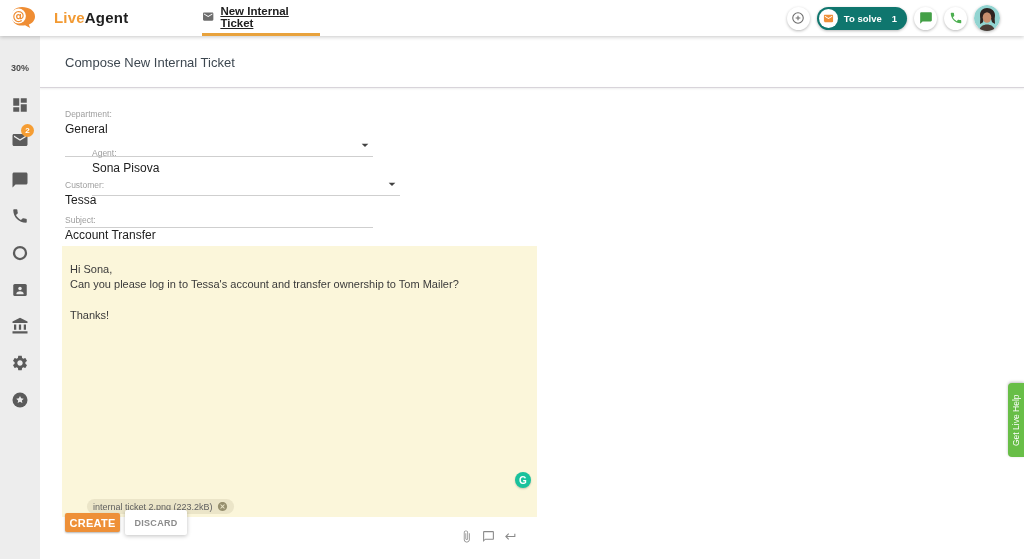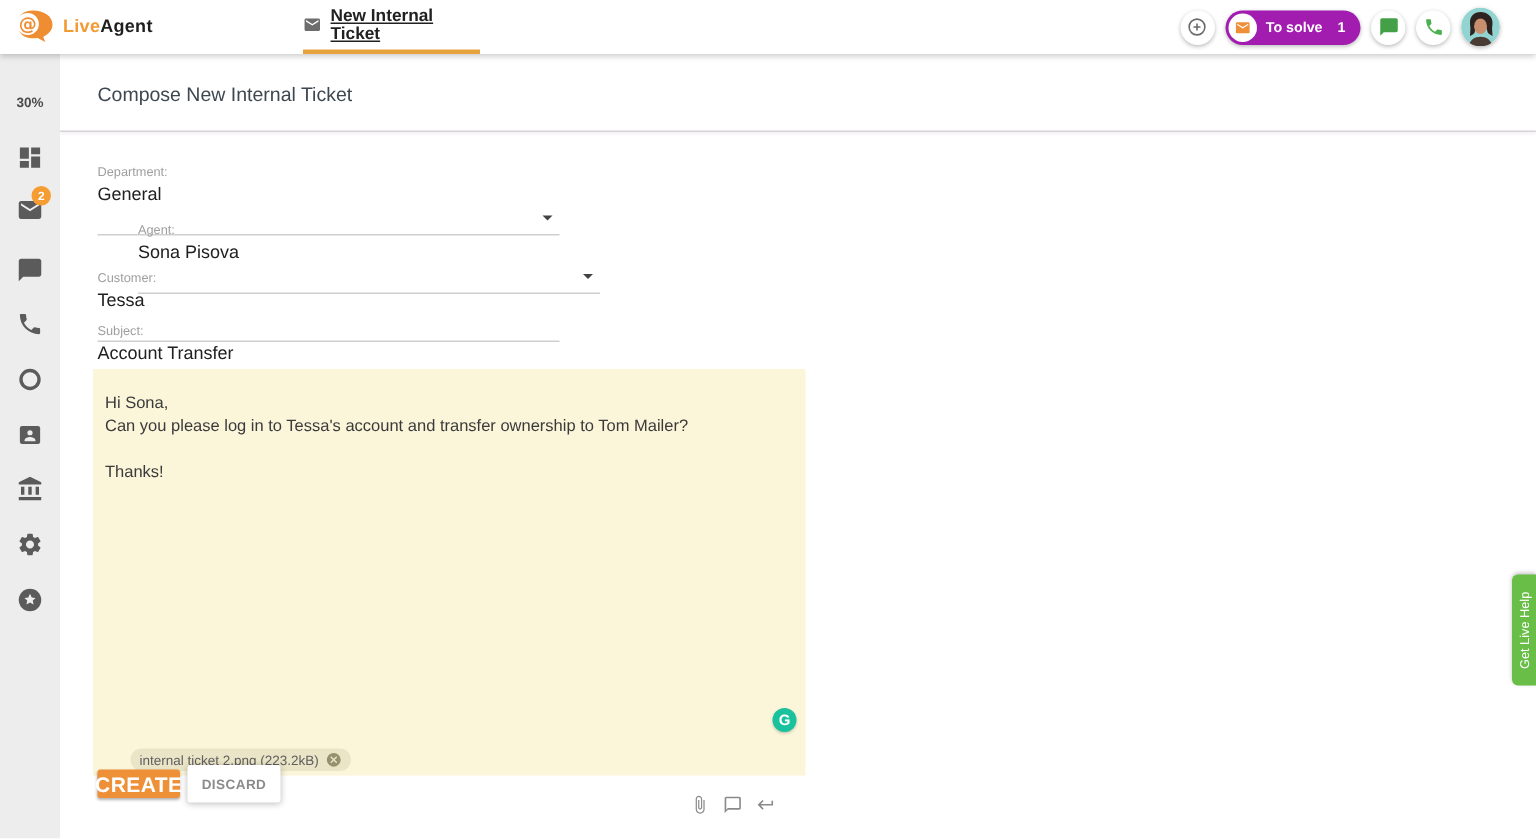--- a/index.html
+++ b/index.html
@@ -5,33 +5,33 @@
   * { margin:0; padding:0; box-sizing:border-box; }
   html,body { width:1024px; height:559px; overflow:hidden; background:#fff;
     font-family:"Liberation Sans","DejaVu Sans",sans-serif; }
   .stage { position:relative; width:1024px; height:559px; background:#fff; }
 
   
   .topbar { position:absolute; left:0; top:0; width:1024px; height:36px; background:#fff;
     box-shadow:0 1px 4px rgba(0,0,0,.22); z-index:30; }
   .logo { position:absolute; left:10px; top:5px; display:flex; align-items:center; gap:6px; }
   .logo-bubble { width:26px; height:24px; }
-  .logo-text { font-size:12px; font-weight:bold; letter-spacing:.2px; }
+  .logo-text { font-size:15px; font-weight:bold; letter-spacing:.2px;margin-left:12px; }
   .logo-live { color:#f29a33; }
   .logo-agent { color:#1f1f1f; }
   .tab { position:absolute; left:202px; top:0; height:36px; width:118px; display:flex;
     align-items:center; justify-content:center; gap:6px; border-bottom:3px solid #e8a23c;
     font-size:11.5px; font-weight:bold; color:#212121; cursor:pointer;text-decoration:underline; }
   .tab .env { width:13px; height:13px; color:#6d6d6d; }
   .topbar-right { position:absolute; right:24px; top:5px; display:flex; align-items:center; gap:7px; }
   .circ-btn { width:23px; height:23px; border-radius:50%; background:#fff;
     box-shadow:0 1px 3px rgba(0,0,0,.28); display:flex; align-items:center; justify-content:center;
     color:#6a6a6a; cursor:pointer; }
   .circ-btn svg { width:14px; height:14px; }
-  .to-solve { height:23px; border-radius:12px; background:#a21caf; display:flex; align-items:center;
+  .to-solve { height:23px; border-radius:12px; background:#0f766e; display:flex; align-items:center;
     padding:0 10px 0 2px; gap:6px; box-shadow:0 1px 3px rgba(0,0,0,.28); cursor:pointer; }
   .to-solve .env-circ { width:19px; height:19px; border-radius:50%; background:#fff;
     display:flex; align-items:center; justify-content:center; }
   .to-solve .env-circ svg { width:11px; height:11px; color:#ef8f38; }
   .to-solve .lbl { color:#fff; font-size:9.5px; font-weight:bold; }
   .to-solve .cnt { color:#fff; font-size:9.5px; font-weight:bold; margin-left:4px; }
   .chat-glyph { width:12px; height:12px; color:#43a047; }
   .phone-glyph { width:13px; height:13px; color:#4caf50; }
   .avatar { width:26px; height:26px; border-radius:50%; overflow:hidden;
     box-shadow:0 1px 3px rgba(0,0,0,.28); cursor:pointer; }
@@ -64,21 +64,21 @@
   .msg { padding:16px 8px; font-size:11px; line-height:1.38; color:#3a3a3a; white-space:pre-line; }
   .grammarly { position:absolute; right:6px; bottom:29px; width:16px; height:16px; border-radius:50%;
     background:#19c29c; color:#fff; font-size:10px; font-weight:bold; display:flex; align-items:center;
     justify-content:center; box-shadow:0 1px 2px rgba(0,0,0,.2); cursor:pointer; }
   .chip { position:absolute; left:25px; bottom:3px; height:15px; background:#ebe5c8; border-radius:8px;
     display:flex; align-items:center; gap:4px; padding:0 6px; font-size:9px; color:#5f5f5f; }
   .chip .xic { width:11px; height:11px; color:#97906f; cursor:pointer; }
   .chip .xic svg { width:11px; height:11px; display:block; }
 
   .btn-create { position:absolute; left:25px; top:477px; width:55px; height:19px; background:#ee9038;
-    color:#fff; font-size:14px; font-weight:bold; border:none; border-radius:2px;
+    color:#fff; font-size:11px; font-weight:bold; border:none; border-radius:2px;
     box-shadow:0 1px 2px rgba(0,0,0,.3); display:flex; align-items:center; justify-content:center;
     cursor:pointer; letter-spacing:.3px; font-family:inherit; }
   .btn-discard { position:absolute; left:85px; top:474px; width:62px; height:25px; background:#fff;
     color:#8b8b8b; font-size:9px; font-weight:bold; border:none; border-radius:2px;
     box-shadow:0 1px 4px rgba(0,0,0,.25); display:flex; align-items:center; justify-content:center;
     cursor:pointer; letter-spacing:.3px; font-family:inherit; }
 
   .editor-tools { position:absolute; left:420px; top:494px; display:flex; gap:9px; align-items:center; }
   .tool { width:13px; height:13px; color:#8a8a8a; cursor:pointer; }
   .tool svg { width:13px; height:13px; display:block; }

